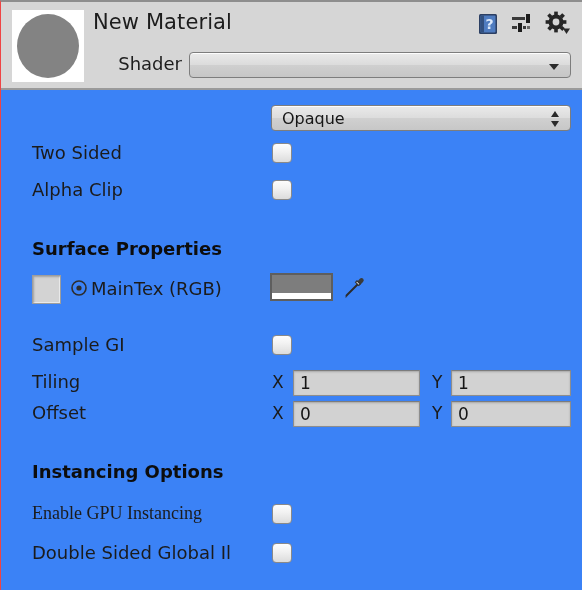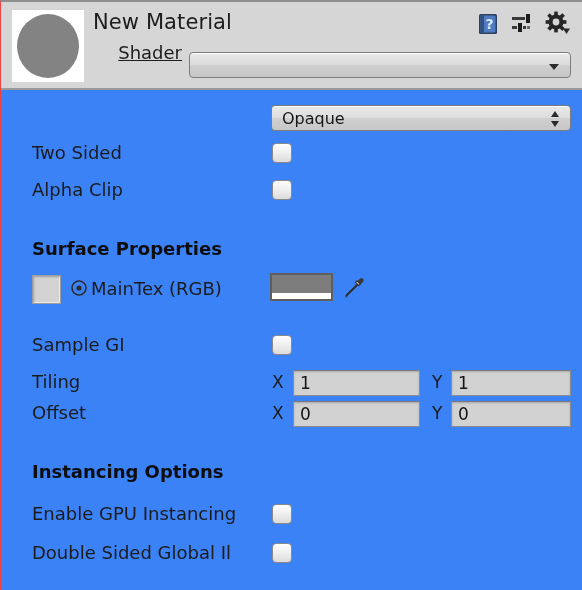--- a/index.html
+++ b/index.html
@@ -53,26 +53,25 @@
   .mat-title {
     position: absolute;
     left: 92px; top: 8px;
     font-size: 21px;
     color: #1d1d1d;
     letter-spacing: 0.1px;
     white-space: nowrap;
   }
   .shader-label {
     position: absolute;
-    left: 90px; top: 40px;
+    left: 90px; top: 51px;
     width: 91px;
     text-align: right;
     font-size: 18px;
     color: #1d1d1d;
-    text-decoration: underline;
   }
   .shader-dropdown {
     position: absolute;
     left: 188px; top: 50px;
     width: 382px;
     height: 26px;
     box-sizing: border-box;
     border: 1px solid #7d7d7d;
     border-radius: 4px;
     background: linear-gradient(to bottom, #eaeaea 0%, #dcdcdc 48%, #cfcfcf 52%, #c6c6c6 100%);
@@ -339,19 +338,19 @@
   <div class="num-field" style="left:292px; top:399px; width:127px; height:26px;">
     <span class="nf-text">0</span>
   </div>
   <div class="axis-label" style="left:431px; top:401px;">Y</div>
   <div class="num-field" style="left:450px; top:399px; width:120px; height:26px;">
     <span class="nf-text">0</span>
   </div>
 
   <div class="section-head" style="left:31px; top:459px;">Instancing Options</div>
 
-  <div class="row-label" style="left:31px; top:501px;">Enable GPU Instancing</div>
+  <div class="row-label" style="left:31px; top:501px;font-family:Liberation Serif, serif;">Enable GPU Instancing</div>
   <div class="checkbox" style="left:271px; top:502px;"></div>
 
   <div class="row-label" style="left:31px; top:540px;">Double Sided Global Il</div>
   <div class="checkbox" style="left:271px; top:541px;"></div>
 
 </div>
 
 </body></html>

